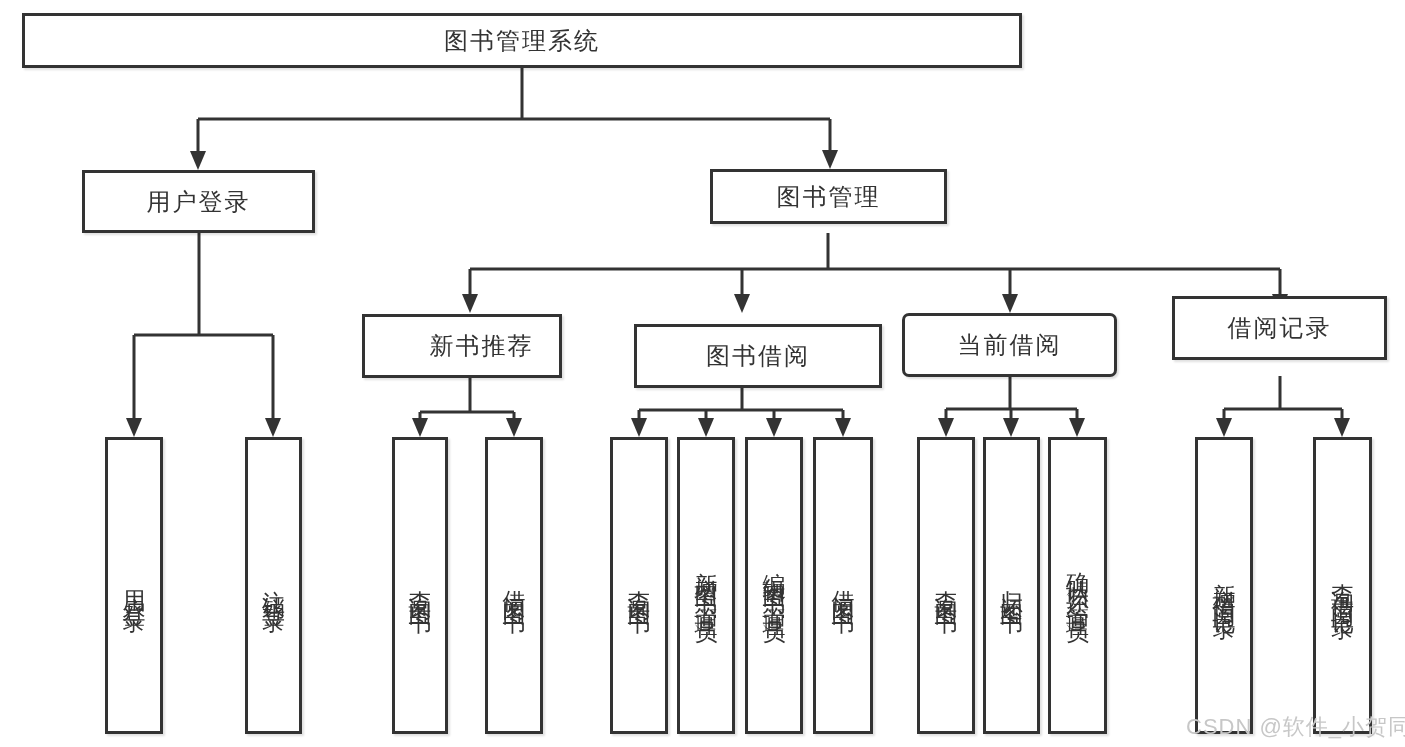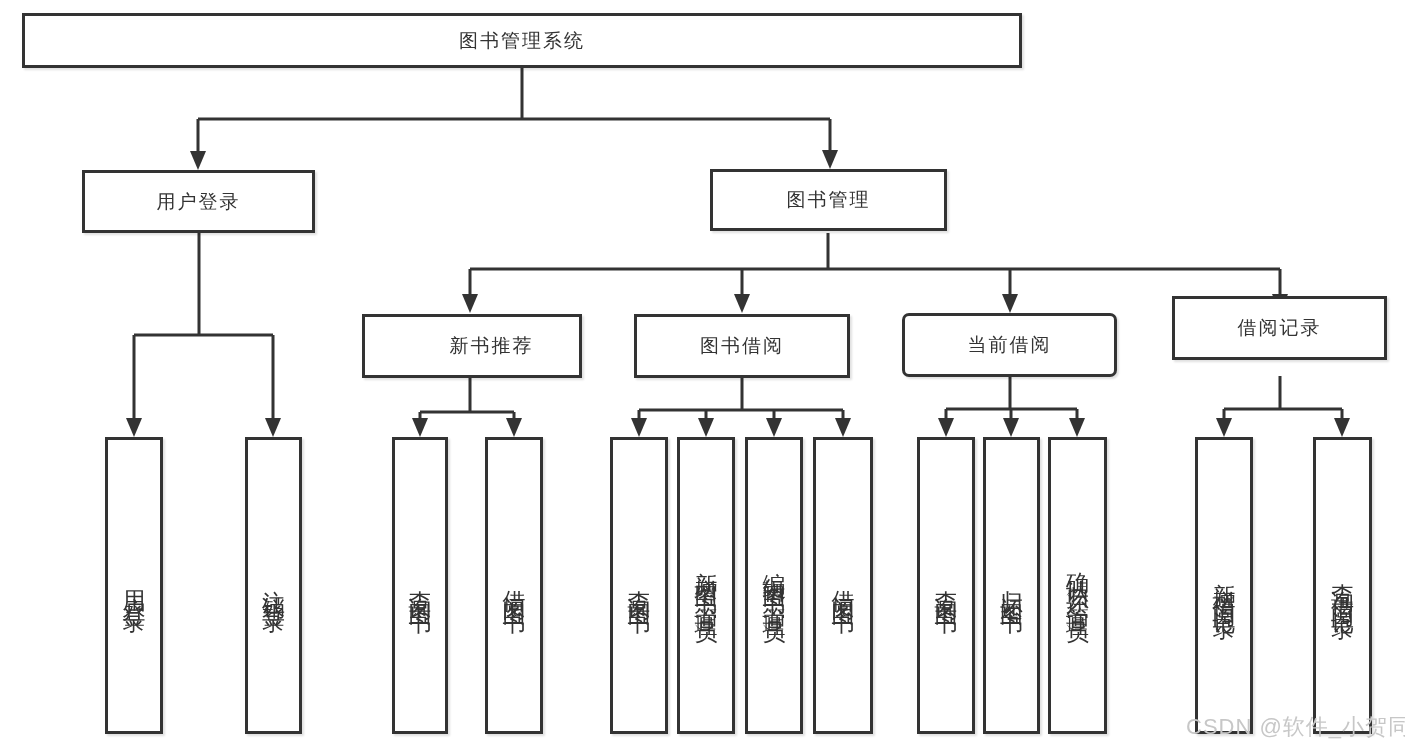--- a/index.html
+++ b/index.html
@@ -22,21 +22,21 @@
   .connectors polygon{fill:var(--line);stroke:none;}
   .node{
     position:absolute;
     box-sizing:border-box;
     background:#ffffff;
     border:3px solid var(--box-border);
     color:var(--text);
     display:flex;align-items:center;justify-content:center;
     box-shadow:2px 2px 2px rgba(0,0,0,0.12);
   }
-  .node.h{font-size:19px;letter-spacing:2px;}
+  .node.h{font-size:24px;letter-spacing:2px;}
   .node.leaf span{
     writing-mode:vertical-rl;
     text-orientation:mixed;
     font-size:23px;
     letter-spacing:7px;
     line-height:1;
     white-space:nowrap;
   }
   .watermark{
     position:absolute;
@@ -84,24 +84,24 @@
     <polygon points="1069,418 1085,418 1077,437"></polygon>
 
     <path d="M1280,376 V409 M1224,409 H1342 M1224,409 V420 M1342,409 V420"></path>
     <polygon points="1216,418 1232,418 1224,437"></polygon>
     <polygon points="1334,418 1350,418 1342,437"></polygon>
   </svg>
 
   <div class="node h" style="left:22px;top:13px;width:1000px;height:55px;">图书管理系统</div>
 
   <div class="node h" style="left:82px;top:170px;width:233px;height:63px;">用户登录</div>
-  <div class="node h" style="left:710px;top:169px;width:237px;height:62px;">图书管理</div>
+  <div class="node h" style="left:710px;top:169px;width:237px;height:55px;">图书管理</div>
 
-  <div class="node h" style="left:362px;top:314px;width:220px;height:64px;padding-left:39px;">新书推荐</div>
-  <div class="node h" style="left:634px;top:314px;width:216px;height:64px;">图书借阅</div>
+  <div class="node h" style="left:362px;top:314px;width:200px;height:64px;padding-left:39px;">新书推荐</div>
+  <div class="node h" style="left:634px;top:324px;width:248px;height:64px;">图书借阅</div>
   <div class="node h" style="left:902px;top:313px;width:215px;height:64px;border-radius:7px;">当前借阅</div>
   <div class="node h" style="left:1172px;top:296px;width:215px;height:64px;">借阅记录</div>
 
   <div class="node leaf" style="left:105px;top:437px;width:58px;height:297px;">
     <span>用户登录</span>
   </div>
   <div class="node leaf" style="left:245px;top:437px;width:57px;height:297px;">
     <span>注销登录</span>
   </div>
 

